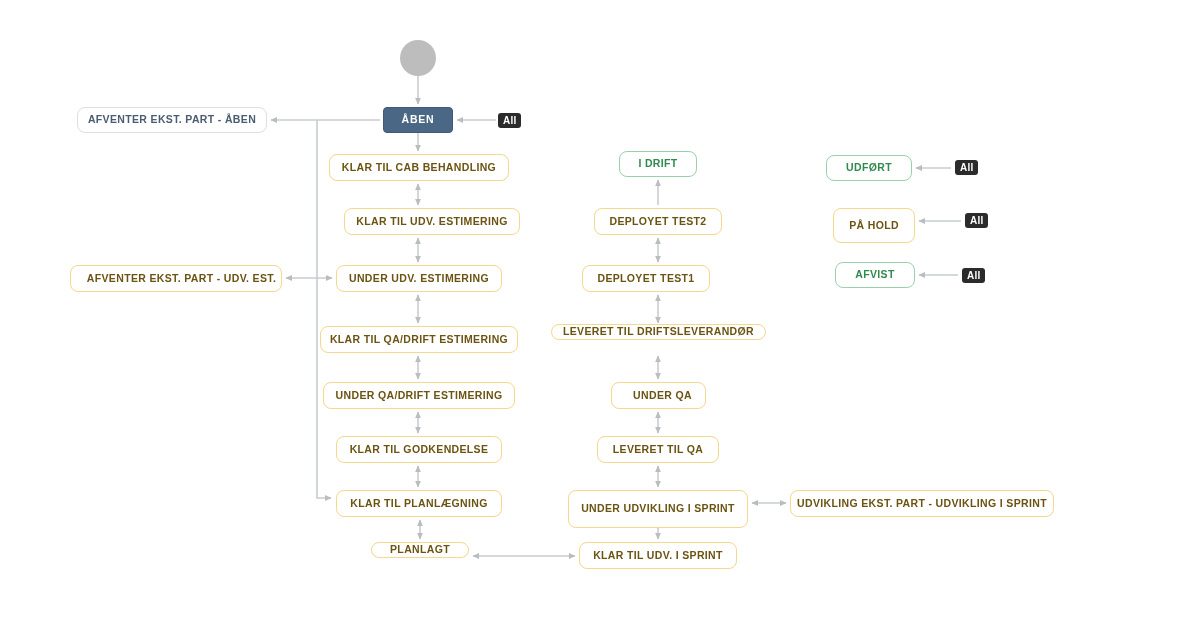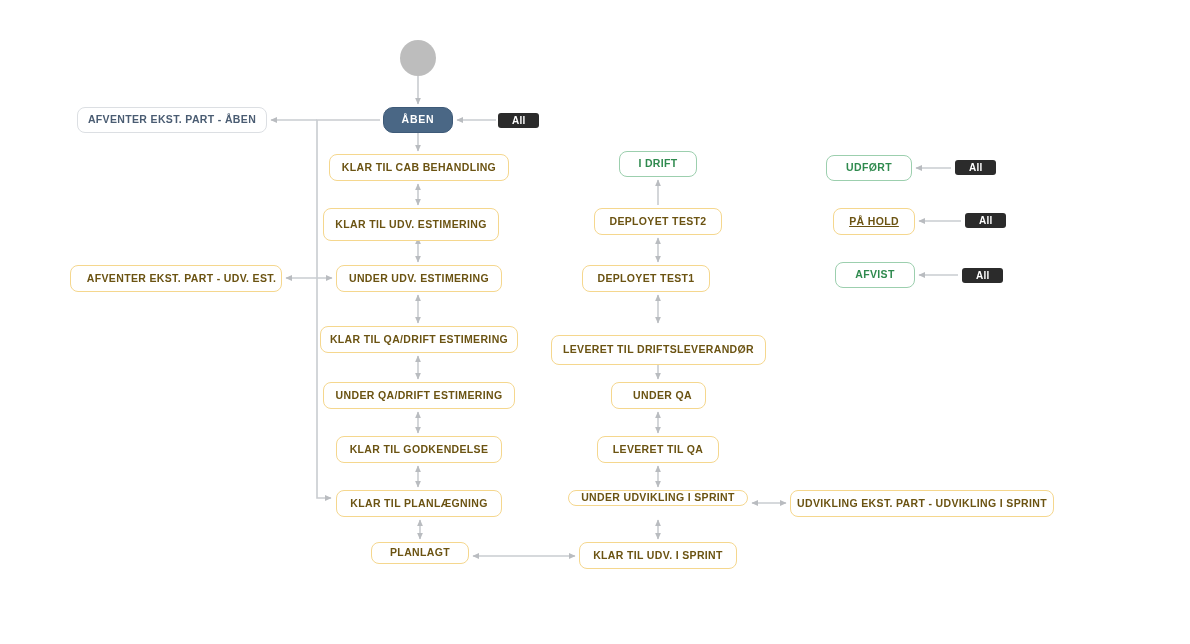--- a/index.html
+++ b/index.html
@@ -50,36 +50,36 @@
     color: #2f8a4e;
   }
   .node.grey {
     border: 1.4px solid #dcdfe3;
     color: #4a5c72;
   }
   .node.primary {
     border: 1.4px solid #3e5a78;
     background: #4a6785;
     color: #ffffff;
-    border-radius: 10px;
+    border-radius: 4px;
     letter-spacing: 0.8px;
   }
   .badge {
     position: absolute;
     box-sizing: border-box;
     display: flex;
     align-items: center;
     justify-content: center;
     background: #2b2b2b;
     color: #ffffff;
     font-size: 10px;
     font-weight: bold;
     border-radius: 3px;
     height: 15px;
-    padding: 0 14px;
+    padding: 0 5px;
     letter-spacing: 0.2px;
     z-index: 4;
   }
   .start-node {
     position: absolute;
     border-radius: 50%;
     background: #bdbdbd;
     z-index: 3;
   }
 </style>
@@ -150,39 +150,39 @@
       <path d="M958,275 L919,275" marker-end="url(#ah)"></path>
     </g>
   </svg>
 
   <div class="start-node" style="left: 400px; top: 40px; width: 36px; height: 36px; background: rgb(189, 189, 189);"></div>
 
   <div id="nodes-layer">
       <div class="node primary" style="left: 383px; top: 107px; width: 70px; height: 26px;">ÅBEN</div>
       <div class="node grey" style="left: 77px; top: 107px; width: 190px; height: 26px;">AFVENTER EKST. PART - ÅBEN</div>
       <div class="node yellow" style="left: 329px; top: 154px; width: 180px; height: 27px;">KLAR TIL CAB BEHANDLING</div>
-      <div class="node yellow" style="left: 323px; top: 208px; width: 176px; height: 33px;">KLAR TIL UDV. ESTIMERING</div>
+      <div class="node yellow" style="left: 344px; top: 208px; width: 176px; height: 27px;">KLAR TIL UDV. ESTIMERING</div>
       <div class="node yellow" style="left: 336px; top: 265px; width: 166px; height: 27px;">UNDER UDV. ESTIMERING</div>
       <div class="node yellow" style="left: 70px; top: 265px; width: 212px; height: 27px; padding-left: 11px;">AFVENTER EKST. PART - UDV. EST.</div>
       <div class="node yellow" style="left: 320px; top: 326px; width: 198px; height: 27px;">KLAR TIL QA/DRIFT ESTIMERING</div>
       <div class="node yellow" style="left: 323px; top: 382px; width: 192px; height: 27px;">UNDER QA/DRIFT ESTIMERING</div>
       <div class="node yellow" style="left: 336px; top: 436px; width: 166px; height: 27px;">KLAR TIL GODKENDELSE</div>
       <div class="node yellow" style="left: 336px; top: 490px; width: 166px; height: 27px;">KLAR TIL PLANLÆGNING</div>
-      <div class="node yellow" style="left: 371px; top: 542px; width: 98px; height: 22px;">PLANLAGT</div>
+      <div class="node yellow" style="left: 371px; top: 542px; width: 98px; height: 16px;">PLANLAGT</div>
       <div class="node green" style="left: 619px; top: 151px; width: 78px; height: 26px;">I DRIFT</div>
       <div class="node yellow" style="left: 594px; top: 208px; width: 128px; height: 27px;">DEPLOYET TEST2</div>
       <div class="node yellow" style="left: 582px; top: 265px; width: 128px; height: 27px;">DEPLOYET TEST1</div>
-      <div class="node yellow" style="left: 551px; top: 335px; width: 215px; height: 30px;">LEVERET TIL DRIFTSLEVERANDØR</div>
+      <div class="node yellow" style="left: 551px; top: 324px; width: 215px; height: 16px;">LEVERET TIL DRIFTSLEVERANDØR</div>
       <div class="node yellow" style="left: 611px; top: 382px; width: 95px; height: 27px; padding-left: 8px;">UNDER QA</div>
       <div class="node yellow" style="left: 597px; top: 436px; width: 122px; height: 27px;">LEVERET TIL QA</div>
-      <div class="node yellow" style="left: 568px; top: 490px; width: 180px; height: 16px;">UNDER UDVIKLING I SPRINT</div>
+      <div class="node yellow" style="left: 568px; top: 490px; width: 180px; height: 38px;">UNDER UDVIKLING I SPRINT</div>
       <div class="node yellow" style="left: 579px; top: 542px; width: 158px; height: 27px; text-align: right;">KLAR TIL UDV. I SPRINT</div>
       <div class="node yellow" style="left: 790px; top: 490px; width: 264px; height: 27px;">UDVIKLING EKST. PART - UDVIKLING I SPRINT</div>
       <div class="node green" style="left: 826px; top: 155px; width: 86px; height: 26px;">UDFØRT</div>
-      <div class="node yellow" style="left: 833px; top: 208px; width: 82px; height: 27px; text-decoration: underline;">PÅ HOLD</div>
+      <div class="node yellow" style="left: 833px; top: 208px; width: 82px; height: 35px;">PÅ HOLD</div>
       <div class="node green" style="left: 835px; top: 262px; width: 80px; height: 26px;">AFVIST</div>
     </div>
   <div id="badges-layer">
       <div class="badge" style="left: 498px; top: 113px;">All</div>
       <div class="badge" style="left: 955px; top: 160px;">All</div>
       <div class="badge" style="left: 965px; top: 213px;">All</div>
       <div class="badge" style="left: 962px; top: 268px;">All</div>
     </div>
 
 </div>

